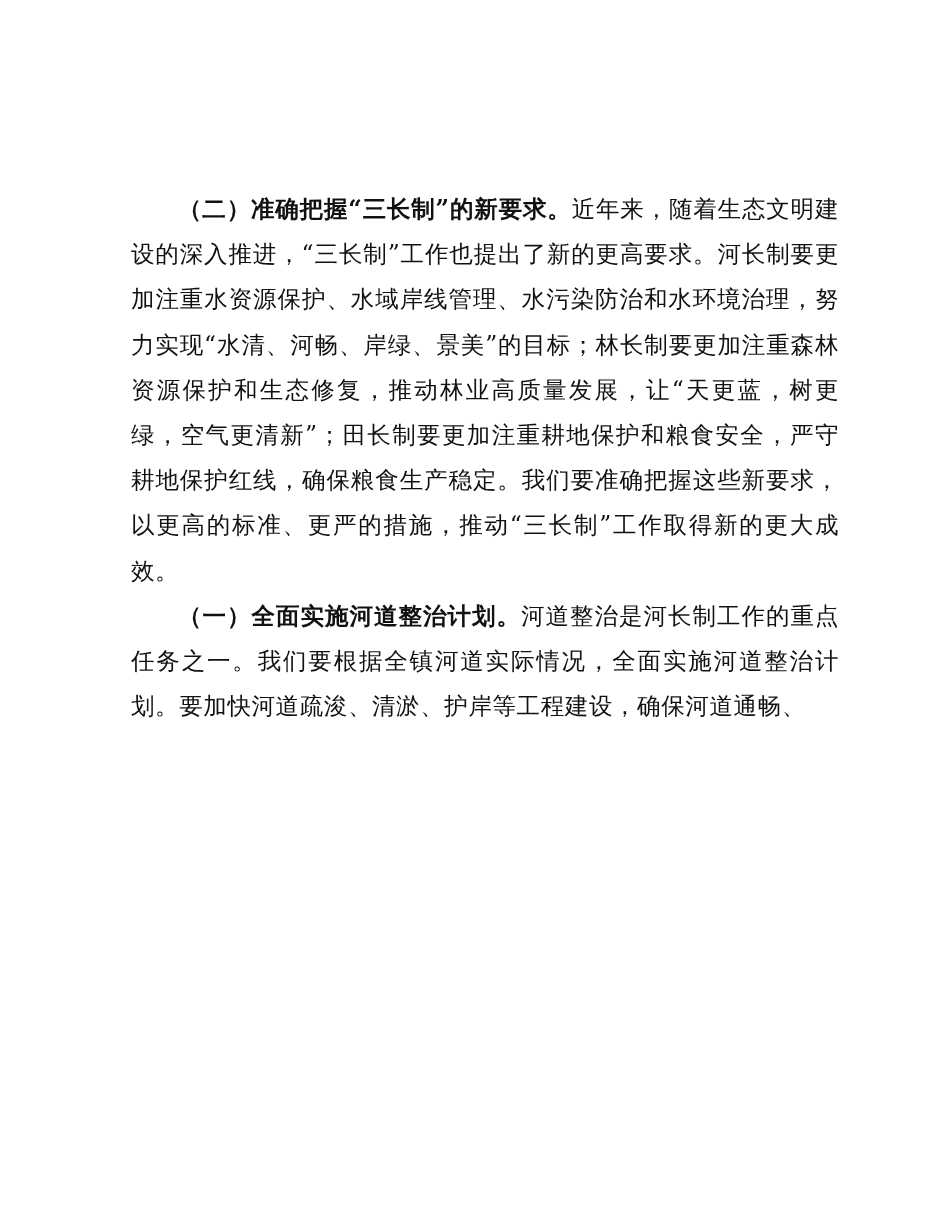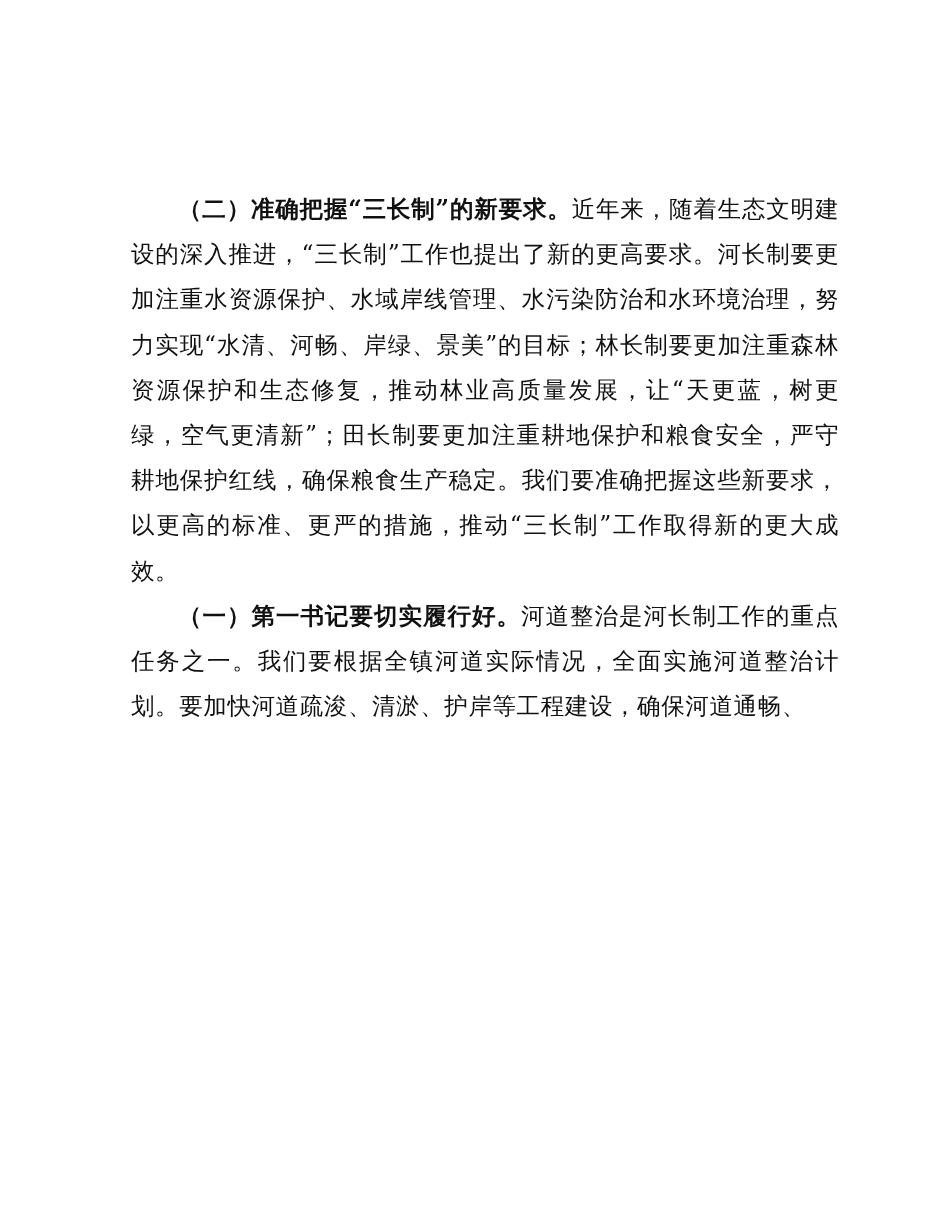--- a/index.html
+++ b/index.html
@@ -45,15 +45,15 @@
   </style>
 </head>
 <body>
 
 <div class="page">
 
   <p class="para"><span class="lead">（二）准确把握“三长制”的新要求。</span><span>近年来，随着生态文明建设的深入推进，“三长制”工作也提出了新的更高要求。河长制要更加注重水资源保护、水域岸线管理、水污染防治和水环境治理，努力实现“水清、河畅、岸绿、景美”的目标；林长制要更加注重森林资源保护和生态修复，推动林业高质量发展，让“天更蓝，树更绿，空气更清新”；田长制要更加注重耕地保护和粮食安全，严守耕地保护红线，确保粮食生产稳定。我们要准确把握这些新要求，以更高的标准、更严的措施，推动“三长制”工作取得新的更大成效。</span></p>
 
 
 
-  <p class="para"><span class="lead">（一）第一书记要切实履行好。</span><span>河道整治是河长制工作的重点任务之一。我们要根据全镇河道实际情况，全面实施河道整治计划。要加快河道疏浚、清淤、护岸等工程建设，确保河道通畅、</span></p>
+  <p class="para"><span class="lead">（一）全面实施河道整治计划。</span><span>河道整治是河长制工作的重点任务之一。我们要根据全镇河道实际情况，全面实施河道整治计划。要加快河道疏浚、清淤、护岸等工程建设，确保河道通畅、</span></p>
 
 </div>
 
 </body></html>

